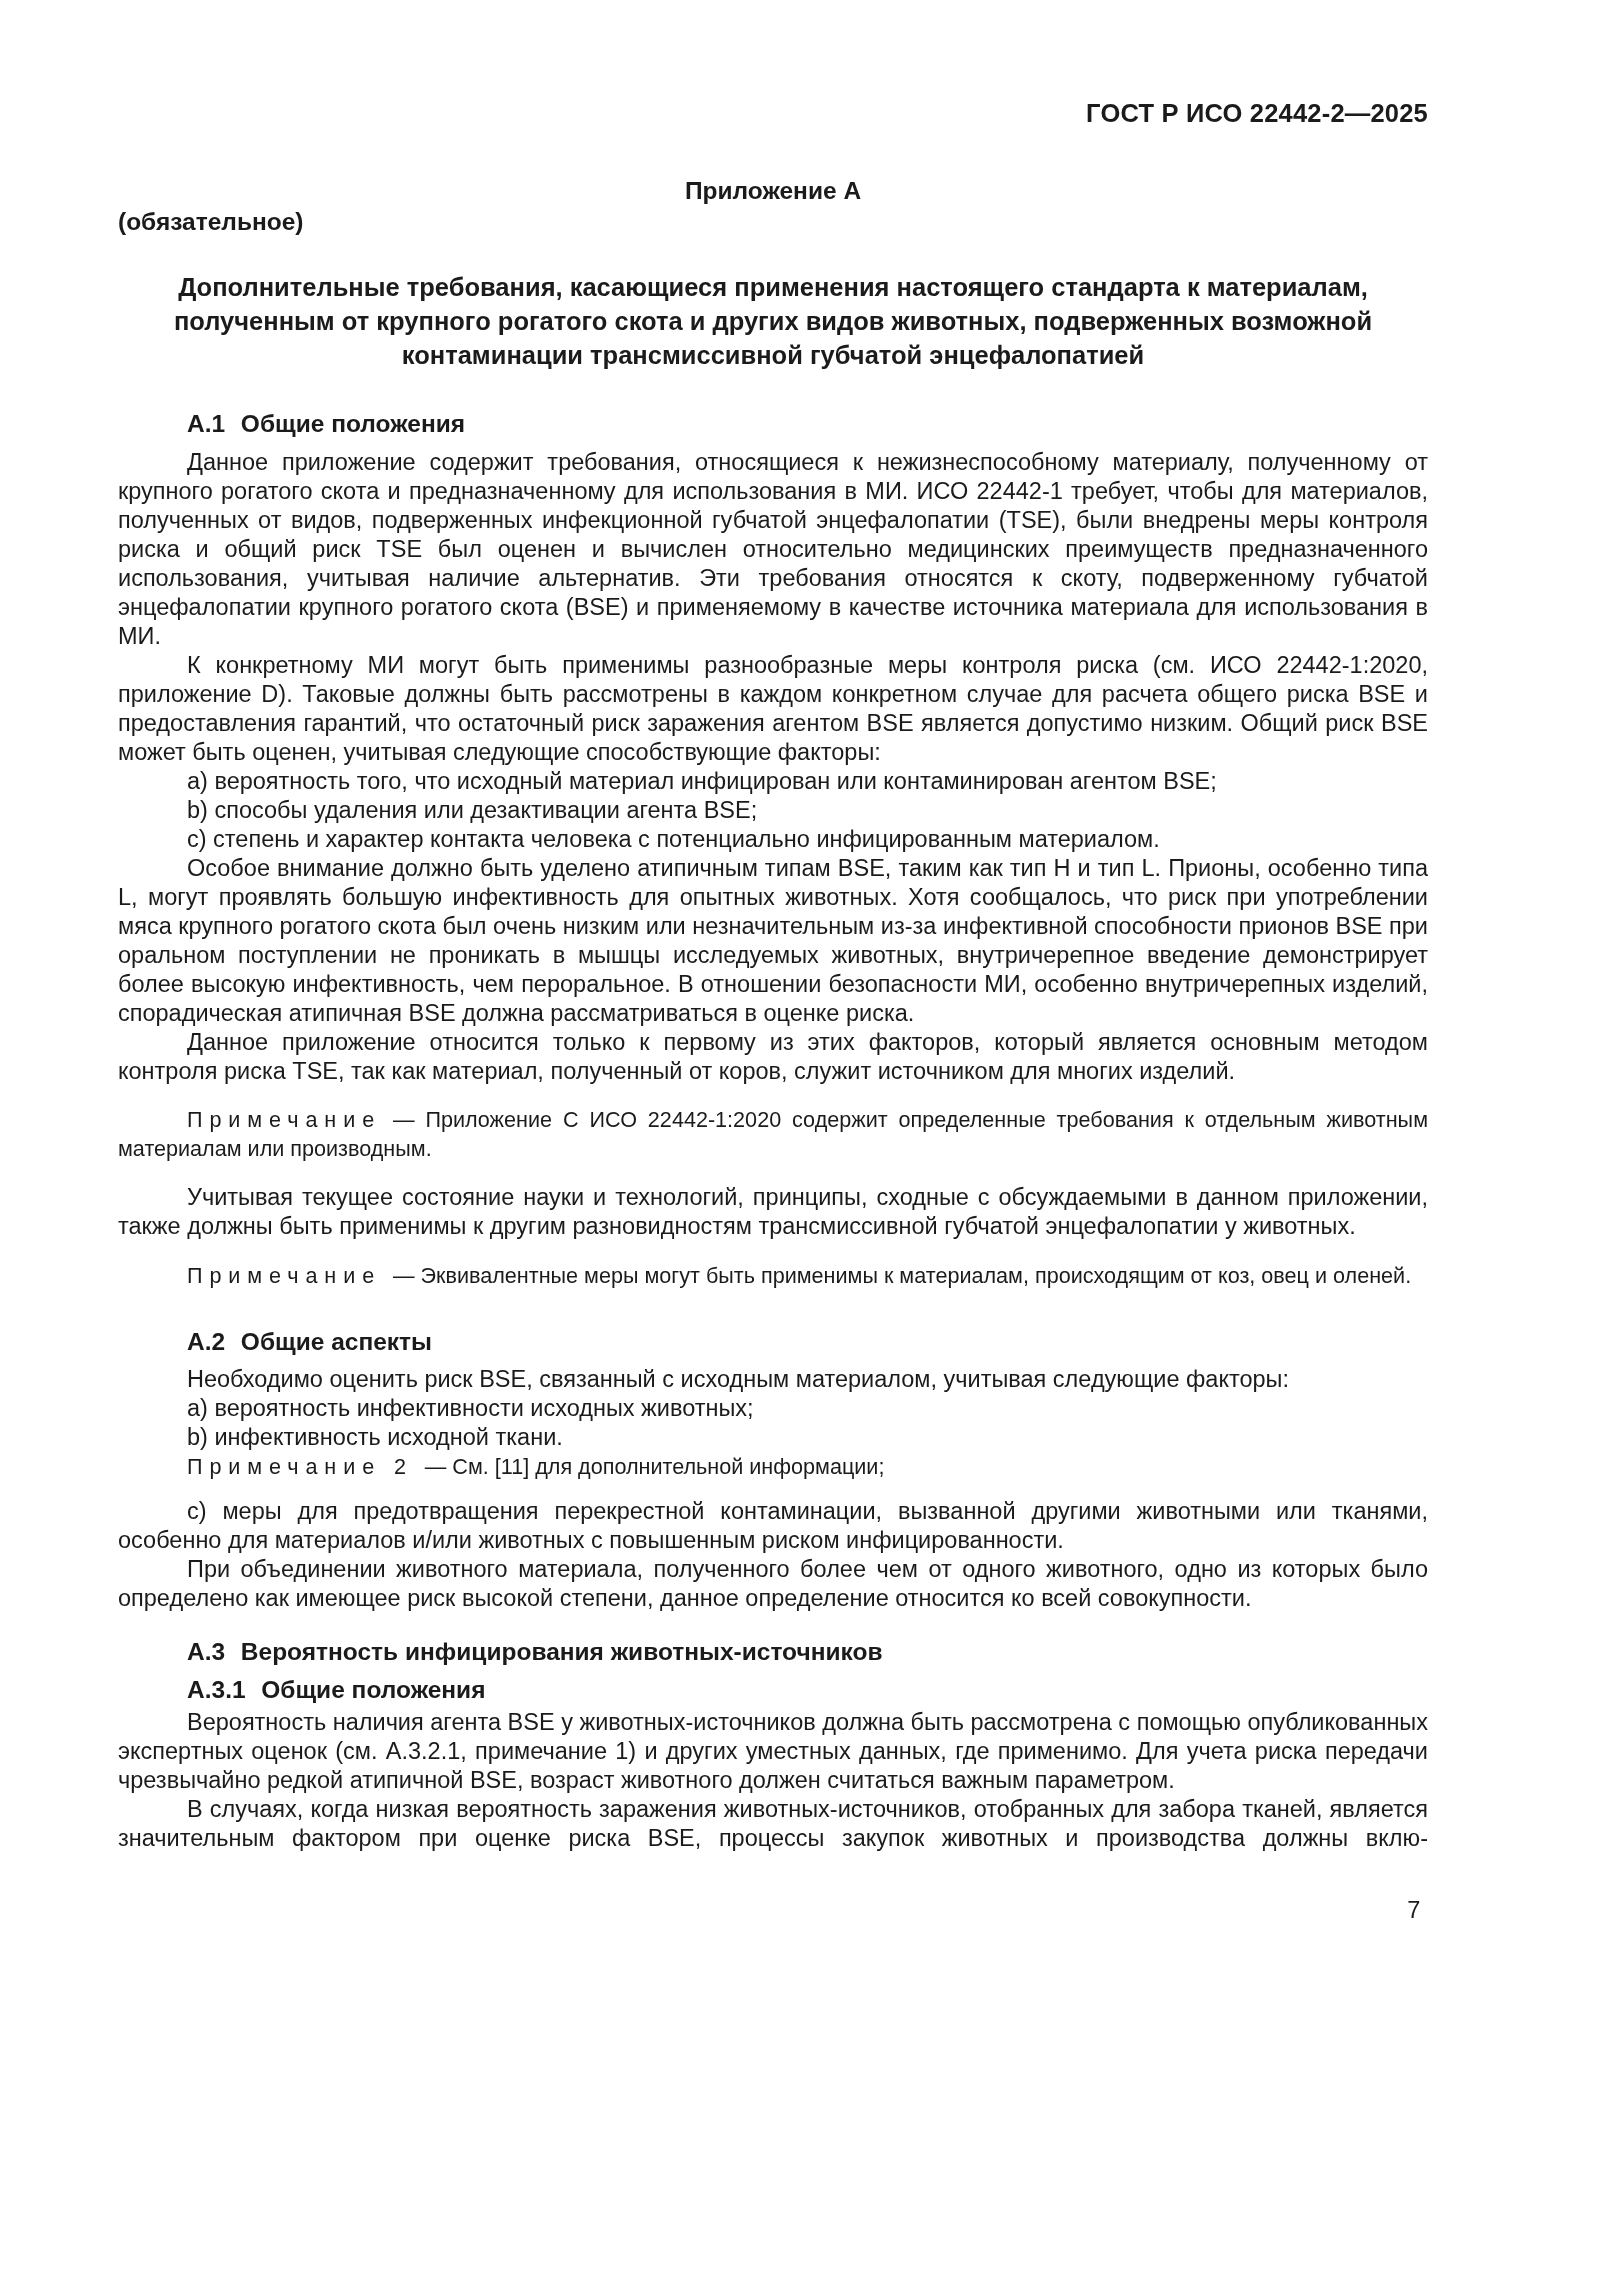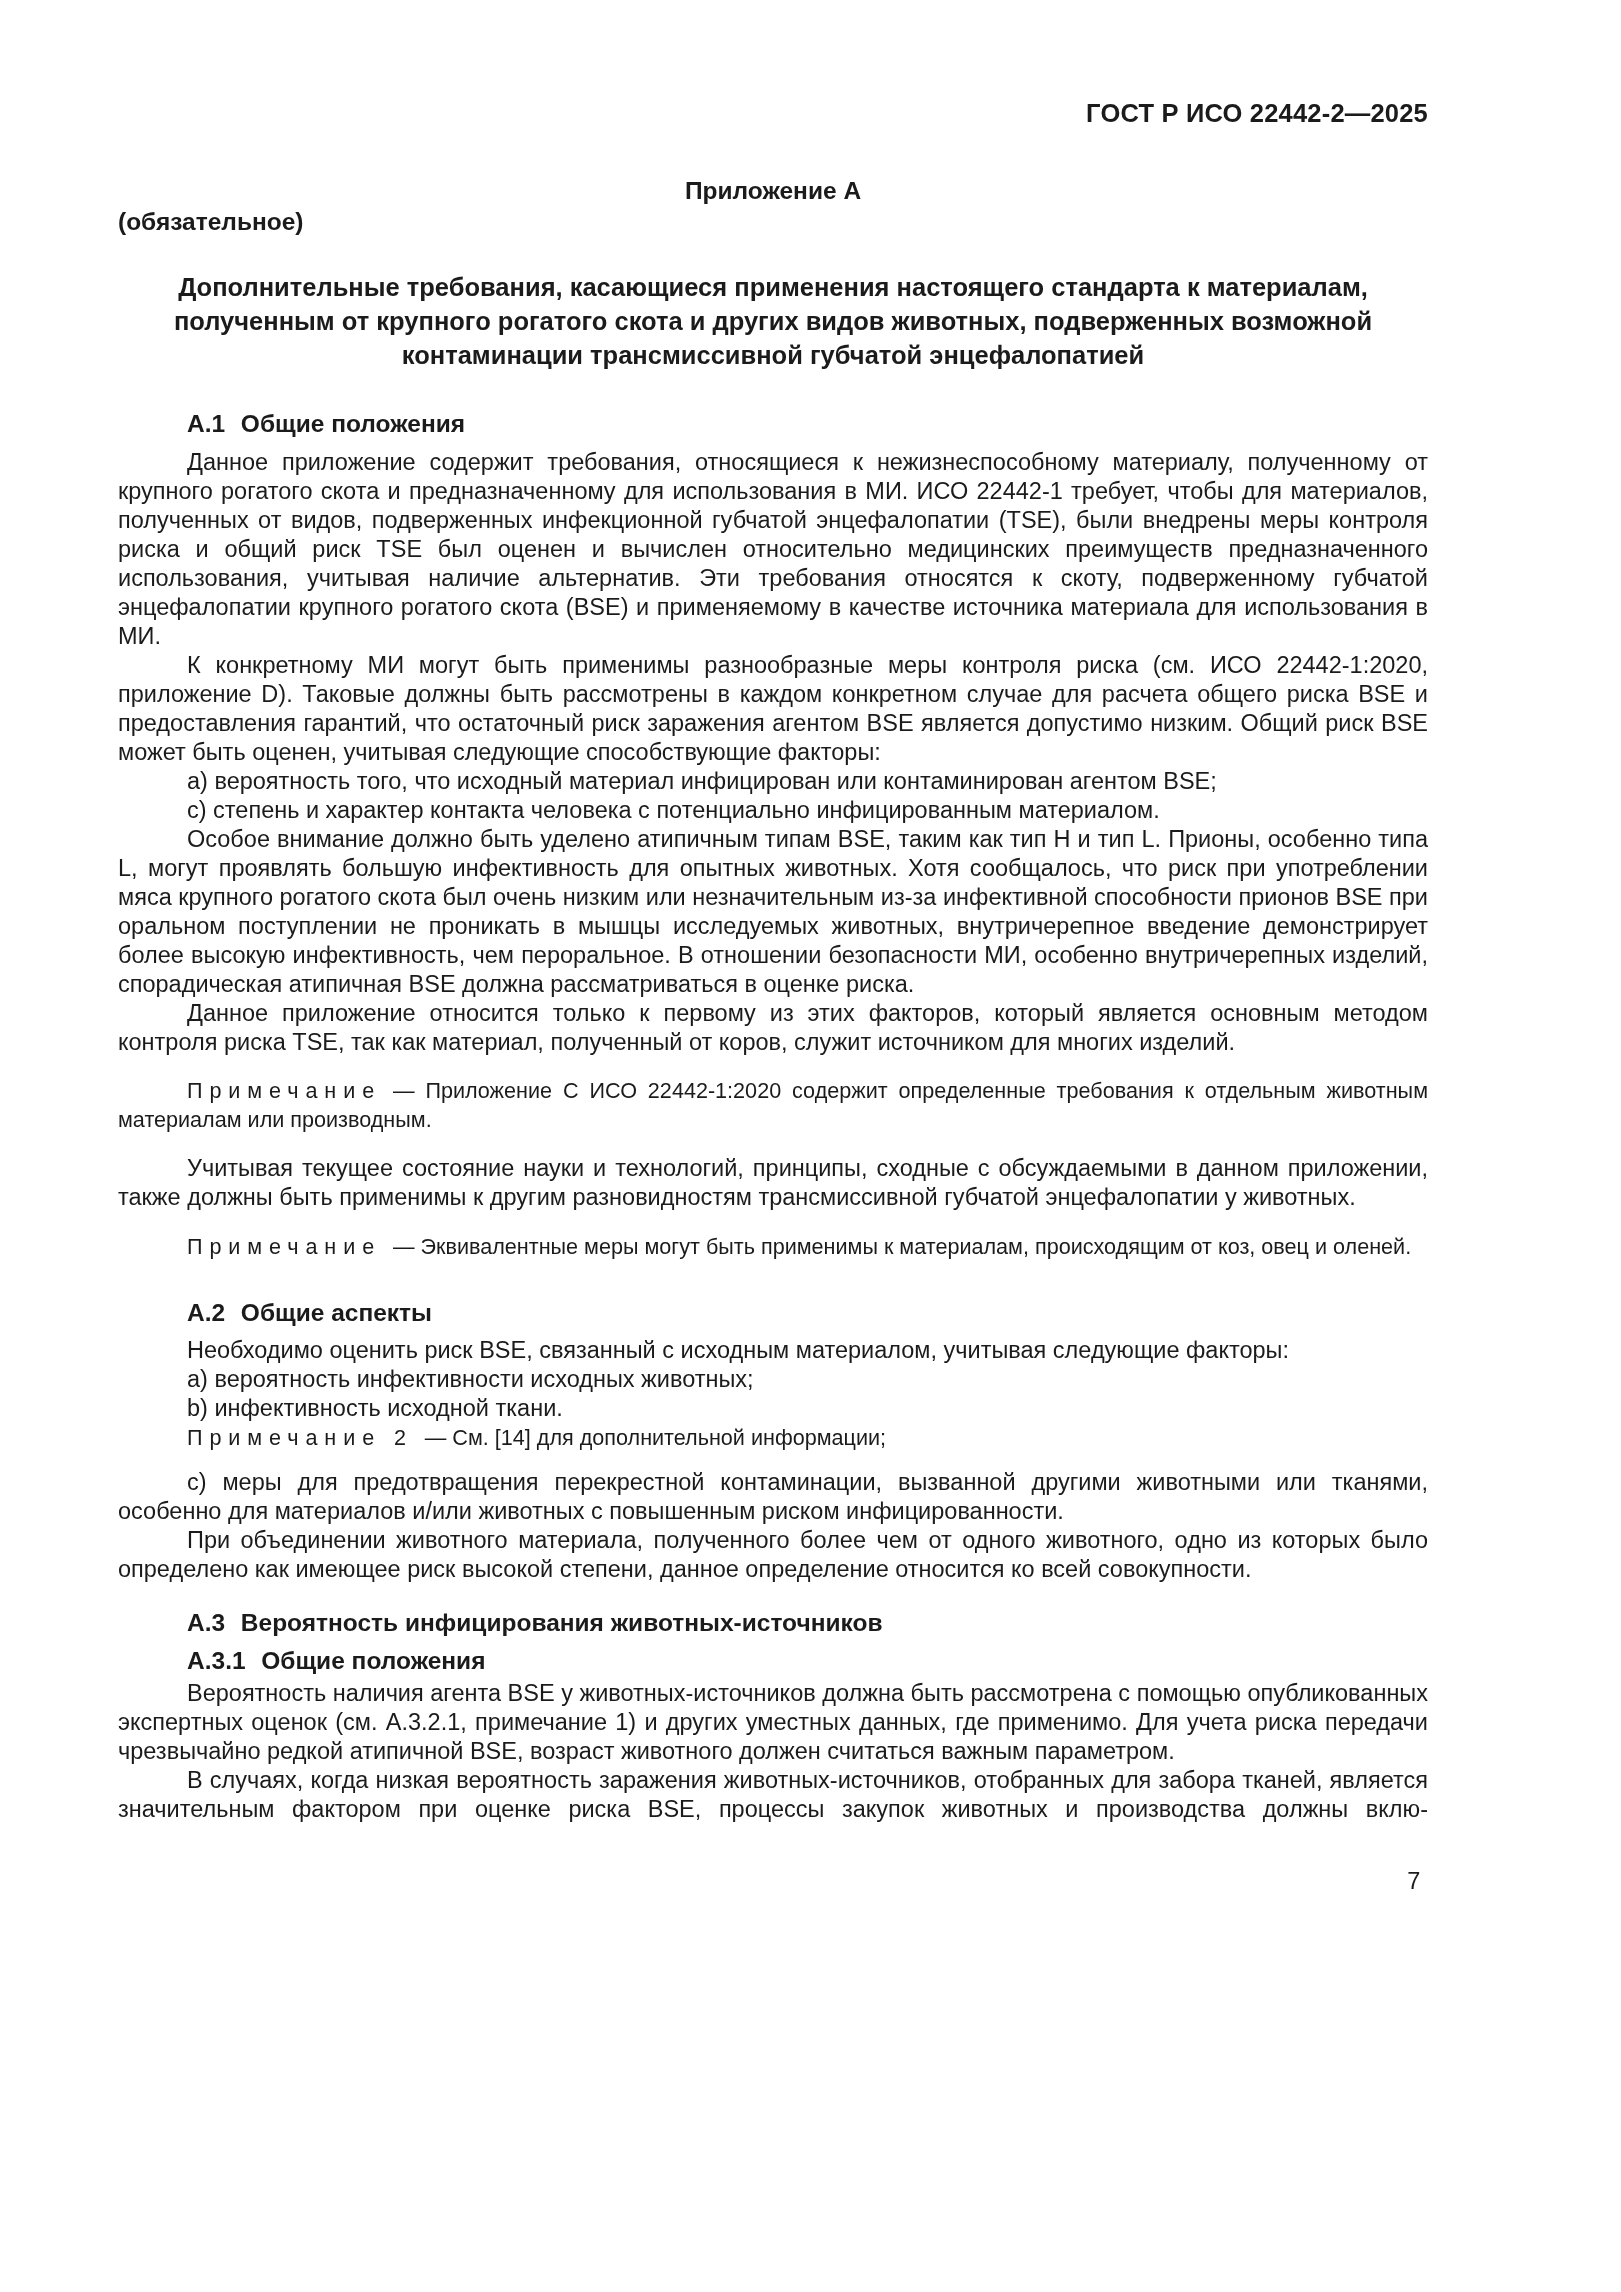--- a/index.html
+++ b/index.html
@@ -89,20 +89,21 @@
   <div class="annex-label">Приложение А</div>
   <div class="annex-kind">(обязательное)</div>
   <div class="annex-title">Дополнительные требования, касающиеся применения настоящего стандарта к материалам, полученным от крупного рогатого скота и других видов животных, подверженных возможной контаминации трансмиссивной губчатой энцефалопатией</div>
 
   <div class="h2">
     <span class="hnum">А.1</span><span>Общие положения</span>
   </div>
   <p class="j ind">Данное приложение содержит требования, относящиеся к нежизнеспособному материалу, полученному от крупного рогатого скота и предназначенному для использования в МИ. ИСО 22442-1 требует, чтобы для материалов, полученных от видов, подверженных инфекционной губчатой энцефалопатии (TSE), были внедрены меры контроля риска и общий риск TSE был оценен и вычислен относительно медицинских преимуществ предназначенного использования, учитывая наличие альтернатив. Эти требования относятся к скоту, подверженному губчатой энцефалопатии крупного рогатого скота (BSE) и применяемому в качестве источника материала для использования в МИ.</p>
   <p class="j ind">К конкретному МИ могут быть применимы разнообразные меры контроля риска (см. ИСО 22442-1:2020, приложение D). Таковые должны быть рассмотрены в каждом конкретном случае для расчета общего риска BSE и предоставления гарантий, что остаточный риск заражения агентом BSE является допустимо низким. Общий риск BSE может быть оценен, учитывая следующие способствующие факторы:</p>
   <p class="j ind">a) вероятность того, что исходный материал инфицирован или контаминирован агентом BSE;</p>
+  <p class="j ind">b) способы удаления или дезактивации агента BSE;</p>
   <p class="j ind">c) степень и характер контакта человека с потенциально инфицированным материалом.</p>
   <p class="j ind">Особое внимание должно быть уделено атипичным типам BSE, таким как тип H и тип L. Прионы, особенно типа L, могут проявлять большую инфективность для опытных животных. Хотя сообщалось, что риск при употреблении мяса крупного рогатого скота был очень низким или незначительным из-за инфективной способности прионов BSE при оральном поступлении не проникать в мышцы исследуемых животных, внутричерепное введение демонстрирует более высокую инфективность, чем пероральное. В отношении безопасности МИ, особенно внутричерепных изделий, спорадическая атипичная BSE должна рассматриваться в оценке риска.</p>
   <p class="j ind">Данное приложение относится только к первому из этих факторов, который является основным методом контроля риска TSE, так как материал, полученный от коров, служит источником для многих изделий.</p>
 
   <p class="note j ind sp-before">
     <span class="note-label">Примечание</span><span>—  Приложение C ИСО 22442-1:2020 содержит определенные требования к отдельным животным материалам или производным.</span>
   </p>
 
   <p class="j ind sp-before">Учитывая текущее состояние науки и технологий, принципы, сходные с обсуждаемыми в данном приложении, также должны быть применимы к другим разновидностям трансмиссивной губчатой энцефалопатии у животных.</p>
 
@@ -111,21 +112,21 @@
   </p>
 
   <div class="h2">
     <span class="hnum">А.2</span><span>Общие аспекты</span>
   </div>
   <p class="j ind">Необходимо оценить риск BSE, связанный с исходным материалом, учитывая следующие факторы:</p>
   <p class="j ind">a) вероятность инфективности исходных животных;</p>
   <p class="j ind">b) инфективность исходной ткани.</p>
 
   <p class="note j ind">
-    <span class="note-label">Примечание 2</span><span>— См. [14] для дополнительной информации;</span>
+    <span class="note-label">Примечание 2</span><span>— См. [11] для дополнительной информации;</span>
   </p>
 
   <p class="j ind sp-before-sm">c) меры для предотвращения перекрестной контаминации, вызванной другими животными или тканями, особенно для материалов и/или животных с повышенным риском инфицированности.</p>
   <p class="j ind">При объединении животного материала, полученного более чем от одного животного, одно из которых было определено как имеющее риск высокой степени, данное определение относится ко всей совокупности.</p>
 
   <div class="h2 tight">
     <span class="hnum">А.3</span><span>Вероятность инфицирования животных-источников</span>
   </div>
   <div class="h2 sub">
     <span class="hnum">А.3.1</span><span>Общие положения</span>

